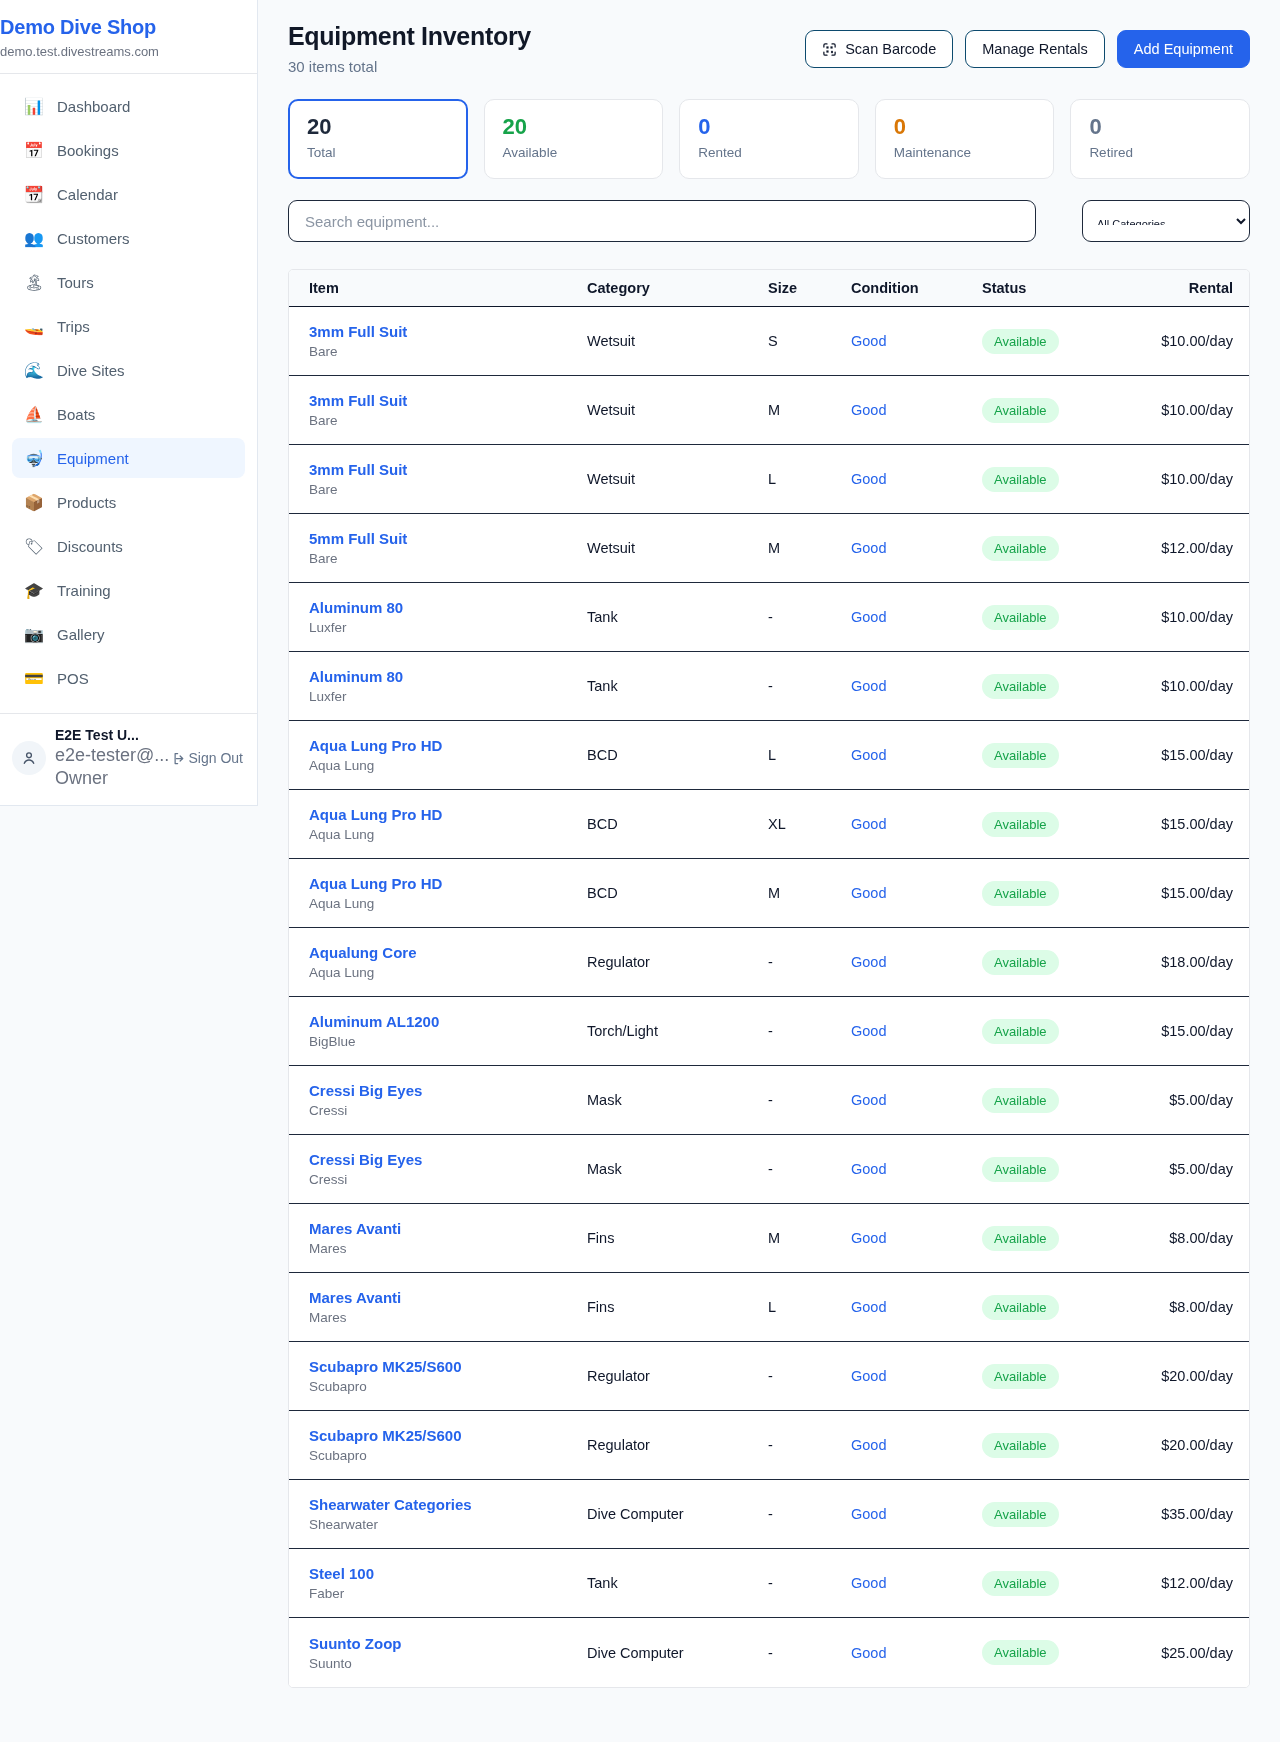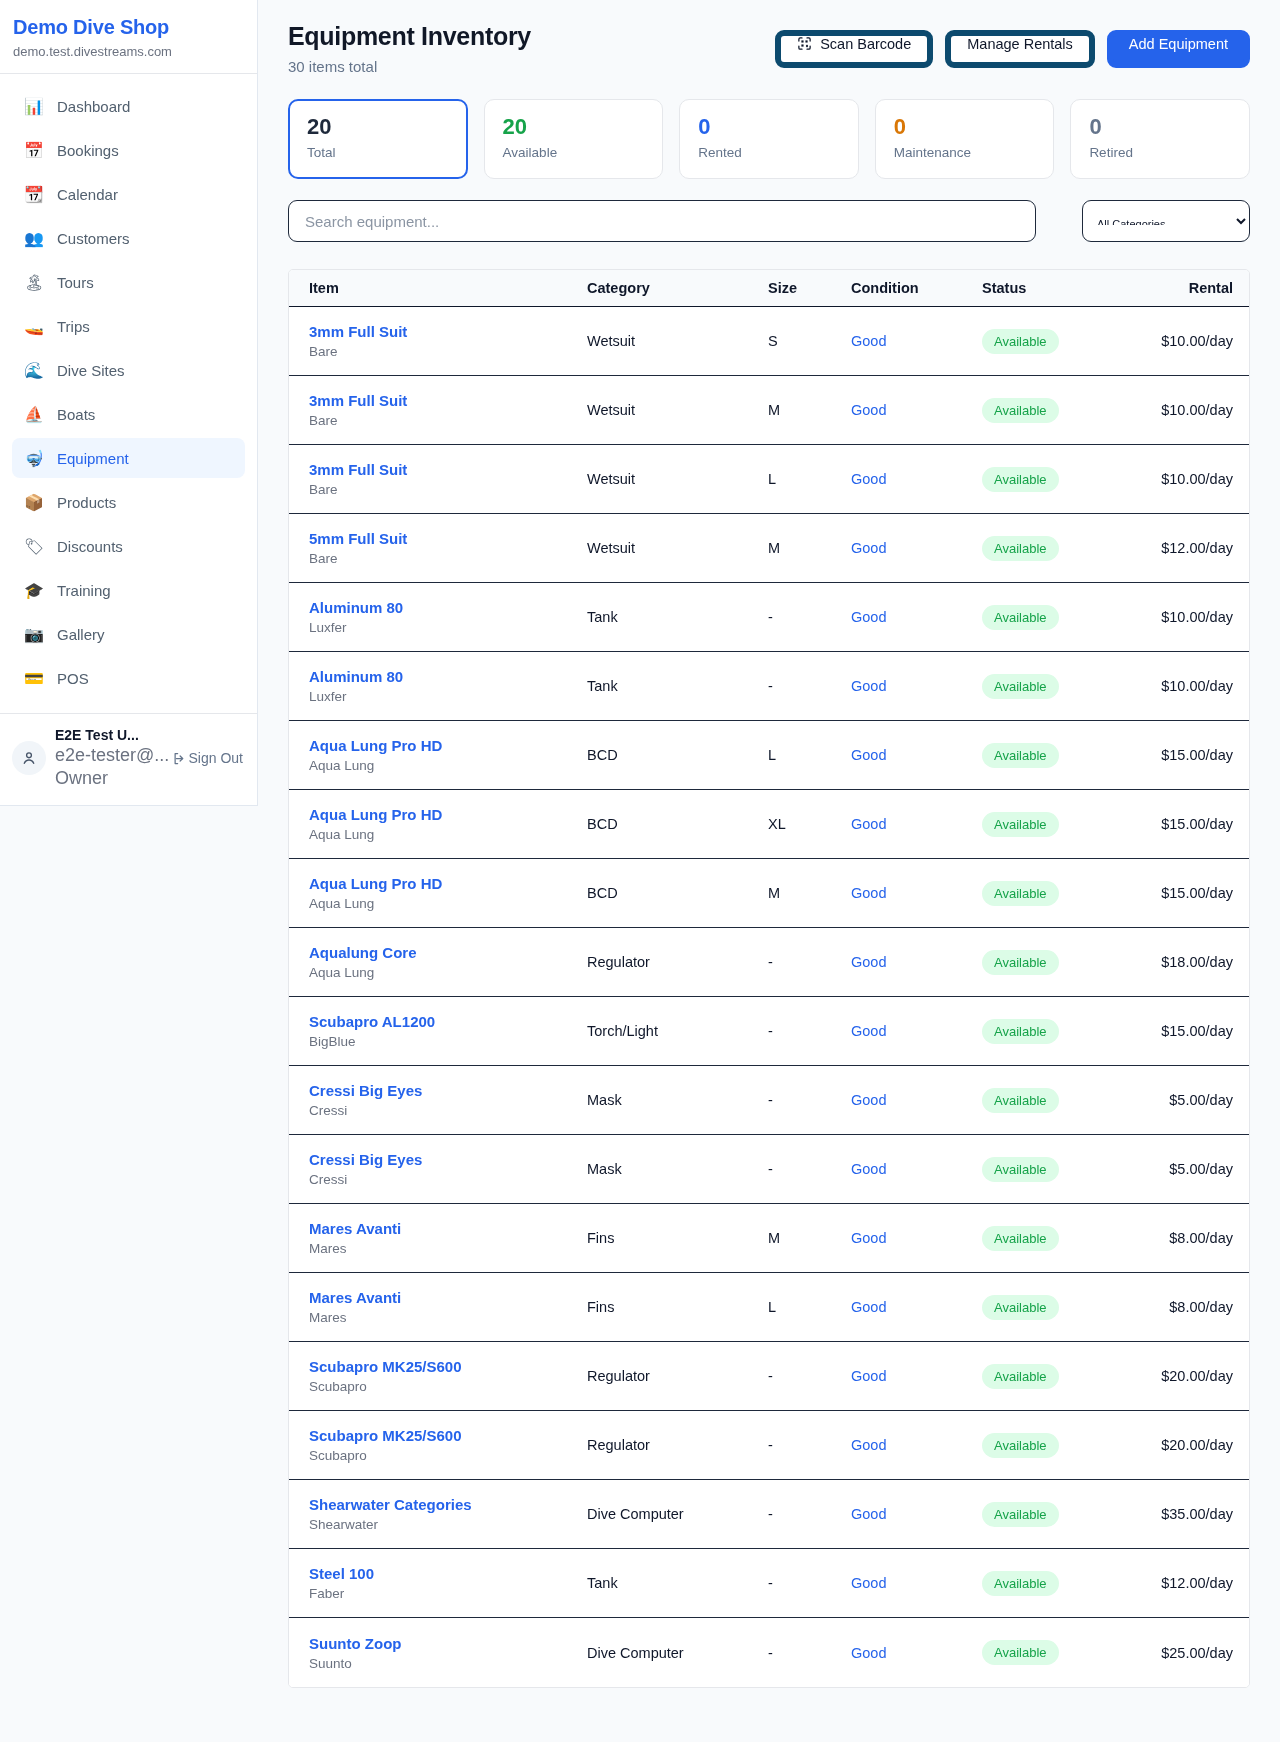--- a/index.html
+++ b/index.html
@@ -11,21 +11,21 @@
     color:#0f172a;
     position:relative;
   }
 
   
   .sidebar {
     position:absolute; left:0; top:0; width:258px; height:806px;
     background:#ffffff; border-right:1px solid #e2e8f0; border-bottom:1px solid #e2e8f0;
     display:flex; flex-direction:column;
   }
-  .brand { padding:16px 16px 14px 13px; border-bottom:1px solid #e5e7eb; }
+  .brand { padding:16px 16px 14px 0; border-bottom:1px solid #e5e7eb; }
   .brand-name { color:#2563eb; font-size:20px; font-weight:700; letter-spacing:-.2px; }
   .brand-domain { color:#6b7280; font-size:13px; margin-top:5px; }
   .nav { padding:12px 12px 8px 12px; flex:1; }
   .nav-item {
     display:flex; align-items:center; gap:13px; height:40px; padding:0 12px;
     border-radius:8px; margin-bottom:4px; color:#52606f; font-size:15px; cursor:pointer;
   }
   .nav-item .nav-icon { font-size:16px; width:20px; text-align:center; flex:0 0 20px; }
   .nav-item.active { background:#eff6ff; color:#2563eb; }
   .user-box {
@@ -42,22 +42,22 @@
   .signout { display:flex; align-items:center; gap:2px; color:#64748b; font-size:14px; cursor:pointer; white-space:nowrap; }
 
   
   .main { position:absolute; left:258px; top:0; width:1022px; padding:22px 30px 40px 30px; }
 
   .page-head { display:flex; justify-content:space-between; align-items:flex-start; }
   .page-title { font-size:25px; font-weight:800; letter-spacing:-.3px; color:#111827; }
   .page-sub { font-size:15px; color:#64748b; margin-top:7px; }
   .head-actions { display:flex; gap:12px; margin-top:8px; }
   .btn {
-    display:inline-flex; gap:8px; height:38px; padding:0 16px;
-    border-radius:9px; font-size:14.5px; background:#fff; border:6px solid #0c4a6e;
+    display:inline-flex; align-items:center; gap:8px; height:38px; padding:0 16px;
+    border-radius:9px; font-size:14.5px; background:#fff; border:1px solid #0c4a6e;
     color:#0f172a; cursor:pointer; font-family:"Liberation Sans",sans-serif;
   }
   .btn.primary { background:#2563eb; border-color:#2563eb; color:#fff; font-weight:500; }
 
   .stats { display:flex; gap:16px; margin-top:24px; }
   .stat-card {
     flex:1; background:#fff; border:1px solid #e5e7eb; border-radius:10px;
     padding:14px 18px 16px 18px; cursor:pointer; min-height:80px;
   }
   .stat-card.selected { border:2px solid #2563eb; padding:13px 17px 15px 17px; }
@@ -397,21 +397,21 @@
         <div class="cell">Regulator</div>
         <div class="cell">-</div>
         <div class="cell cond">Good</div>
         <div class="cell">
           <span class="badge">Available</span>
         </div>
         <div class="cell last price">$18.00/day</div>
       </div>
         <div class="t-row">
         <div class="cell first">
-          <div class="item-name">Scubapro AL1200</div>
+          <div class="item-name">Aluminum AL1200</div>
           <div class="item-brand">BigBlue</div>
         </div>
         <div class="cell">Torch/Light</div>
         <div class="cell">-</div>
         <div class="cell cond">Good</div>
         <div class="cell">
           <span class="badge">Available</span>
         </div>
         <div class="cell last price">$15.00/day</div>
       </div>

